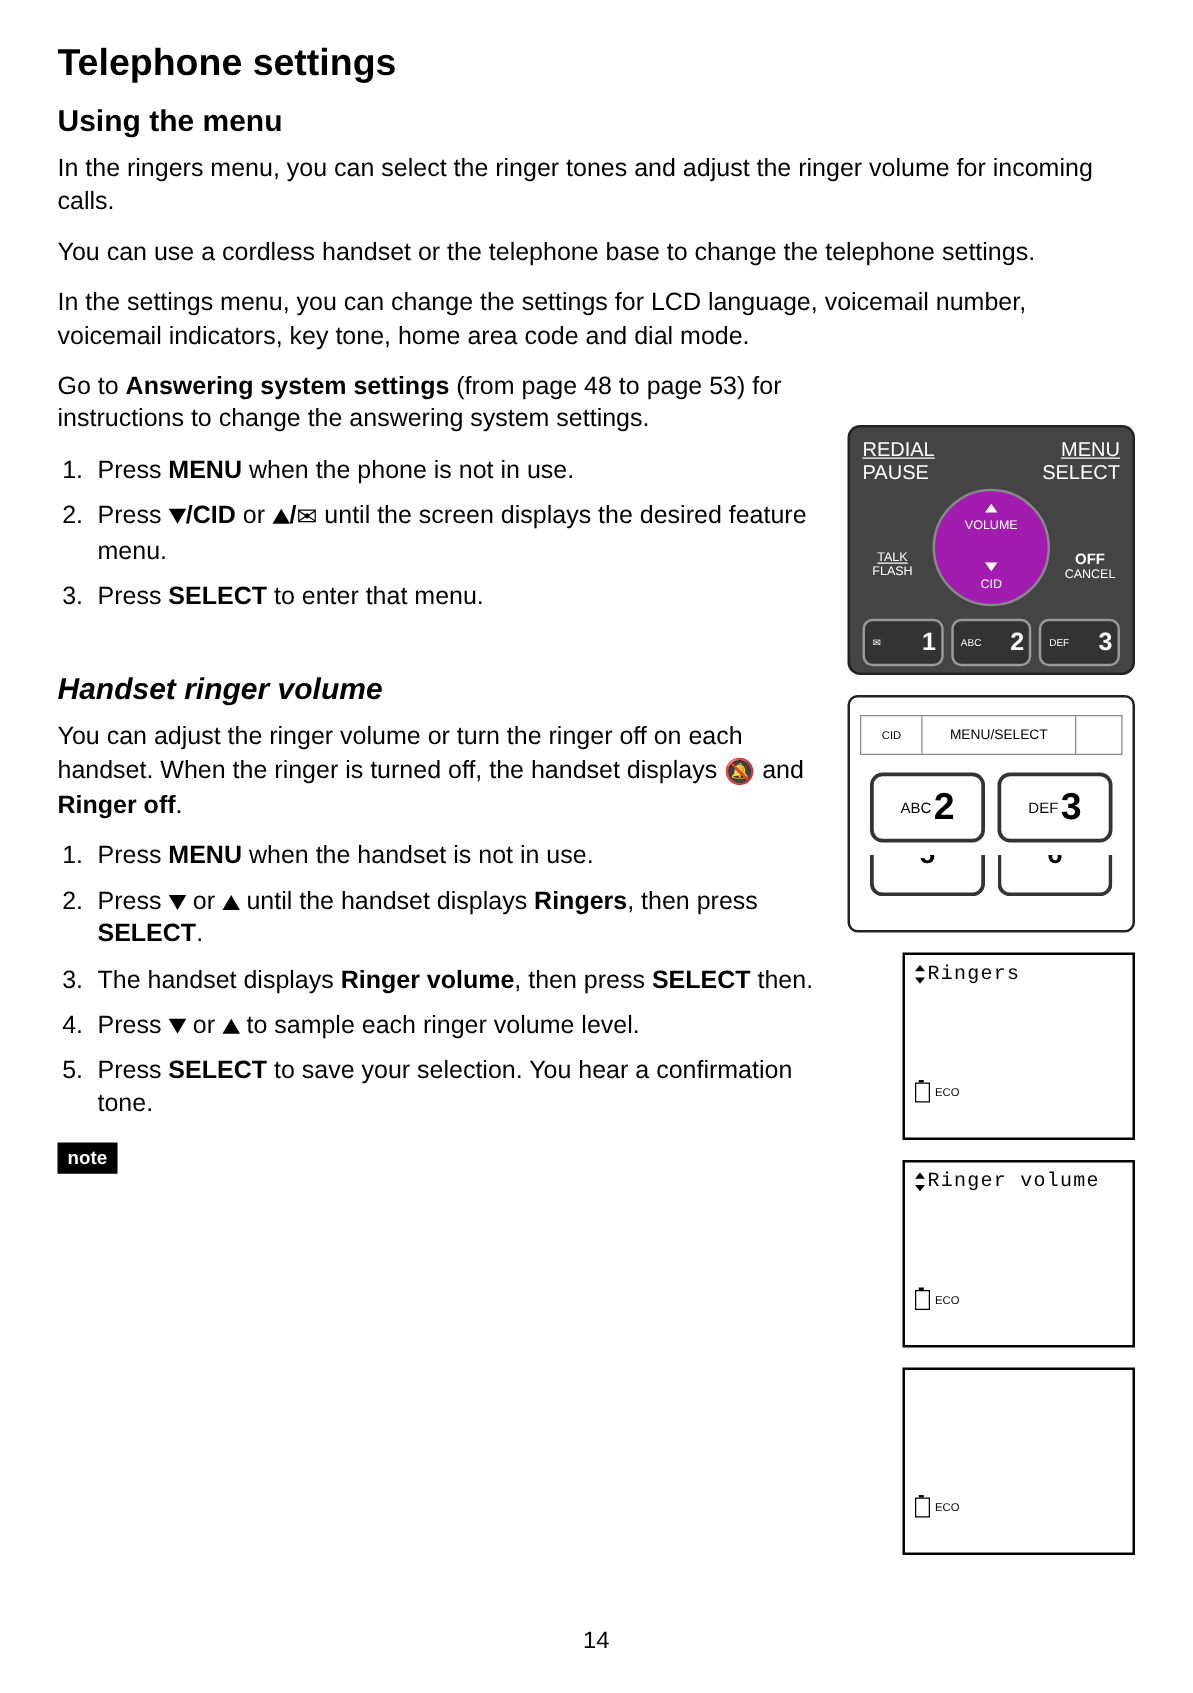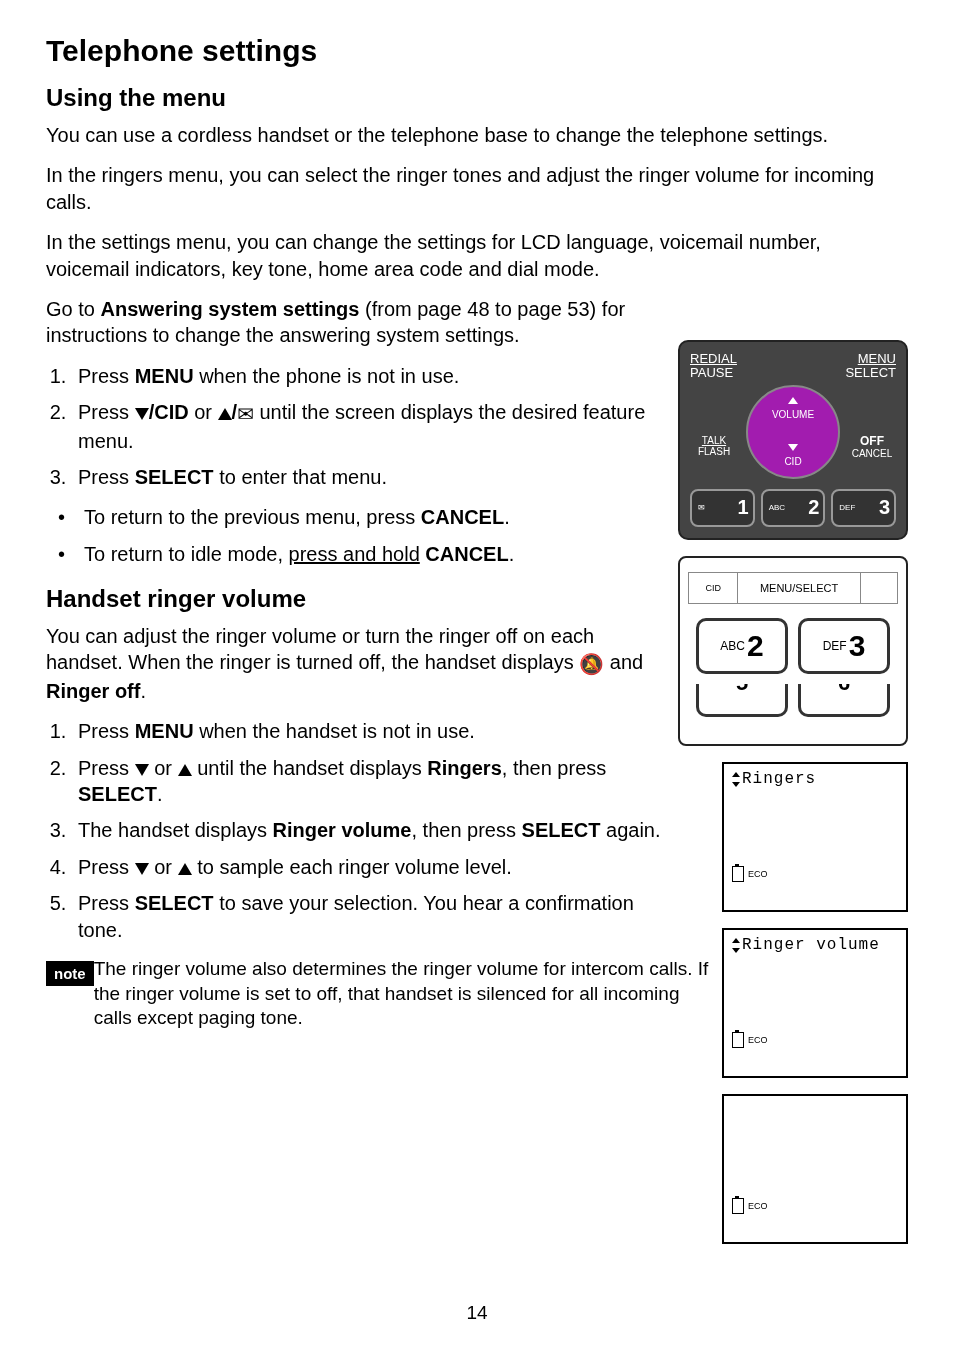--- a/index.html
+++ b/index.html
@@ -30,21 +30,21 @@
   .bell-off{font-family:Arial,sans-serif;}
   .note-row{display:flex;align-items:flex-start;margin-top:10px;}
   .note-badge{background:#000;color:#fff;font-size:15px;font-weight:bold;padding:4px 8px;margin-top:4px;}
   .note-text{font-size:19px;line-height:1.3;max-width:620px;}
   .pagenum{position:absolute;bottom:30px;left:0;width:100%;text-align:center;font-size:19px;}
   
   .right-col{position:absolute;right:46px;top:340px;width:230px;}
   .device{border:2px solid #222;border-radius:8px;background:#fff;margin-bottom:16px;position:relative;}
   
   .handset{height:200px;background:#444;border-radius:10px;padding:10px;box-sizing:border-box;}
-  .handset .labels{display:flex;justify-content:space-between;color:#fff;font-size:13px;}
+  .handset .labels{display:flex;justify-content:space-between;color:#fff;font-size:16px;}
   .handset .labels div{line-height:1.1;}
   .handset .nav{background:#a21caf;border:2px solid #888;border-radius:50%;width:90px;height:90px;margin:4px auto 6px auto;position:relative;color:#fff;font-size:10px;text-align:center;}
   .handset .nav .vol{position:absolute;top:22px;left:0;right:0;}
   .handset .nav .cid{position:absolute;bottom:10px;left:0;right:0;}
   .handset .nav::before{content:"";position:absolute;top:10px;left:50%;margin-left:-5px;width:0;height:0;border-left:5px solid transparent;border-right:5px solid transparent;border-bottom:7px solid #fff;}
   .handset .nav::after{content:"";position:absolute;bottom:26px;left:50%;margin-left:-5px;width:0;height:0;border-left:5px solid transparent;border-right:5px solid transparent;border-top:7px solid #fff;}
   .handset .sidebtns{display:flex;justify-content:space-between;color:#fff;font-size:10px;margin-top:-50px;}
   .handset .sidebtns div{width:48px;text-align:center;line-height:1.1;}
   .handset .keys{display:flex;justify-content:space-between;margin-top:30px;gap:6px;}
   .hkey{flex:1;height:34px;border:2px solid #999;border-radius:8px;background:#333;color:#fff;display:flex;align-items:center;justify-content:center;font-size:15px;position:relative;}
@@ -82,76 +82,67 @@
   .vol-bars .e2{height:14px;background:transparent;border:1px solid #000;box-sizing:border-box;width:5px;}
 </style>
 </head>
 <body>
 
 <div class="page">
   <h1>Telephone settings</h1>
 
   <h2>Using the menu</h2>
 
+  <p>In the ringers menu, you can select the ringer tones and adjust the ringer volume for incoming calls.</p>
   <p>You can use a cordless handset or the telephone base to change the telephone settings.</p>
-  <p>In the ringers menu, you can select the ringer tones and adjust the ringer volume for incoming calls.</p>
   <p>In the settings menu, you can change the settings for LCD language, voicemail number, voicemail indicators, key tone, home area code and dial mode.</p>
   <p class="narrow">
     <span>Go to </span><span class="b">Answering system settings</span><span> (from page 48 to page 53) for instructions to change the answering system settings.</span>
   </p>
 
 
   <ol>
     <li>
       <span>Press </span><span class="b">MENU</span><span> when the phone is not in use.</span>
     </li>
     <li class="narrow">
       <span>Press </span><span class="tri-down"></span><span class="b">/CID</span><span> or </span><span class="tri-up"></span><span class="b">/</span><span class="glyph">✉</span><span> until the screen displays the desired feature menu.</span>
     </li>
     <li>
       <span>Press </span><span class="b">SELECT</span><span> to enter that menu.</span>
     </li>
   </ol>
 
-  <ul class="bullets">
-    <li>
-      <span>To return to the previous menu, press </span><span class="b">CANCEL</span><span>.</span>
-    </li>
-    <li>
-      <span>To return to idle mode, </span><span class="u">press and hold</span><span> </span><span class="b">CANCEL</span><span>.</span>
-    </li>
-  </ul>
-
-  <h2 style="margin-top:18px;">Handset ringer volume</h2>
+
+  <h2 style="margin-top:48px;font-style:italic;">Handset ringer volume</h2>
 
   <p class="narrow">
     <span>You can adjust the ringer volume or turn the ringer off on each handset. When the ringer is turned off, the handset displays </span><span class="glyph bell-off">🔕</span><span> and </span><span class="b">Ringer off</span><span>.</span>
   </p>
 
   <ol class="narrow">
     <li>
       <span>Press </span><span class="b">MENU</span><span> when the handset is not in use.</span>
     </li>
     <li>
       <span>Press </span><span class="tri-down"></span><span> or </span><span class="tri-up"></span><span> until the handset displays </span><span class="b">Ringers</span><span>, then p</span><span>ress </span><span class="b">SELECT</span><span>.</span>
     </li>
     <li>
-      <span>The handset displays </span><span class="b">Ringer volume</span><span>, then press </span><span class="b">SELECT</span><span> again.</span>
+      <span>The handset displays </span><span class="b">Ringer volume</span><span>, then press </span><span class="b">SELECT</span><span> then.</span>
     </li>
     <li>
       <span>Press </span><span class="tri-down"></span><span> or </span><span class="tri-up"></span><span> to sample each ringer volume level.</span>
     </li>
     <li>
       <span>Press </span><span class="b">SELECT</span><span> to save your selection. You hear a confirmation tone.</span>
     </li>
   </ol>
 
   <div class="note-row">
     <div class="note-badge">note</div>
-    <div class="note-text">The ringer volume also determines the ringer volume for intercom calls. If the ringer volume is set to off, that handset is silenced for all incoming calls except paging tone.</div>
   </div>
 
   <div class="right-col">
 
     <div class="device handset">
       <div class="labels">
         <div><span class="u">REDIAL</span><br><span>PAUSE</span></div>
         <div style="text-align:right;"><span class="u">MENU</span><br><span>SELECT</span></div>
       </div>
       <div class="nav">

